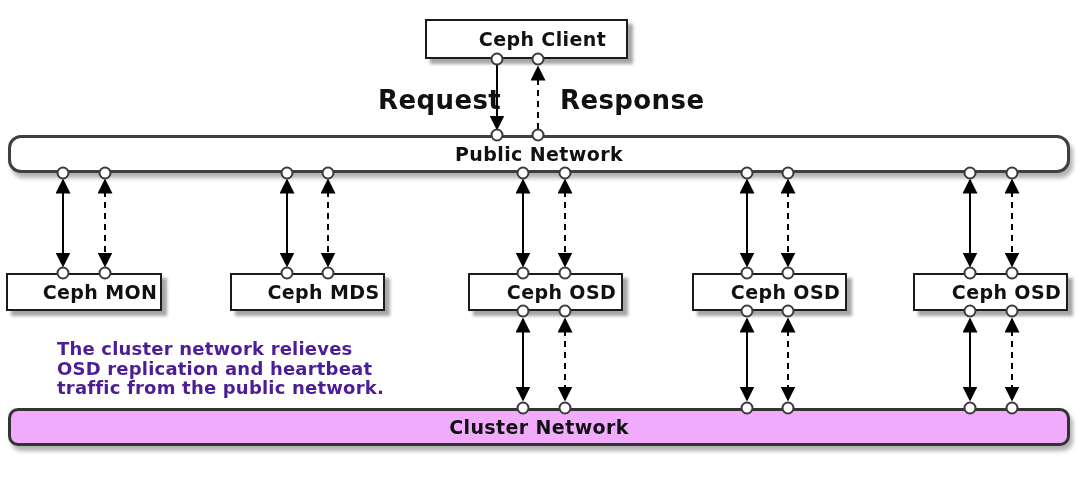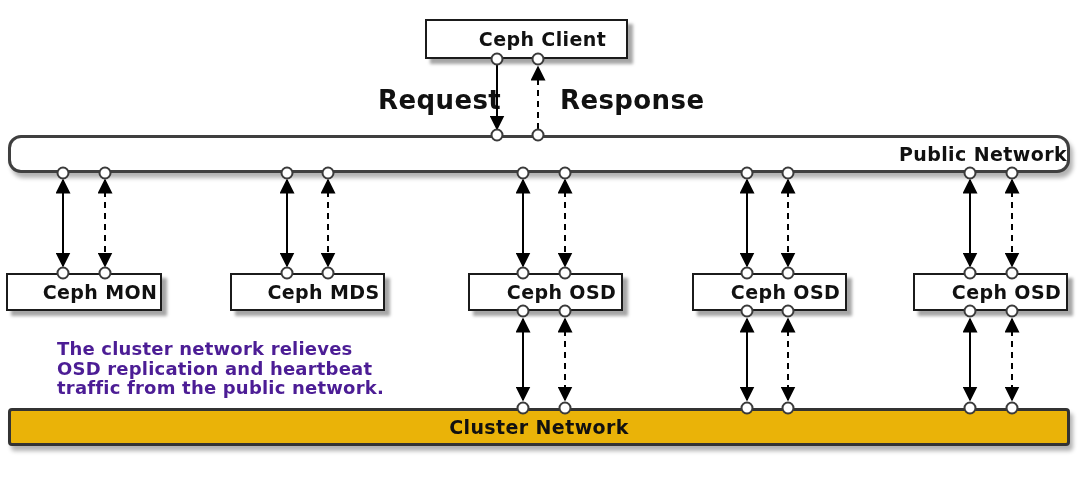--- a/index.html
+++ b/index.html
@@ -36,22 +36,22 @@
     border: 3px solid #3f3f3f;
     border-radius: 13px;
     display: flex;
     align-items: center;
     justify-content: center;
     font-weight: bold;
     font-size: 19px;
     letter-spacing: 0.4px;
     box-shadow: 3px 5px 4px rgba(0,0,0,0.30);
   }
-  .bar.public  { top: 135px; background: #ffffff; justify-content: flex-end; }
-  .bar.cluster { top: 408px; background: #eab308; border-color: #333333; border-radius: 4px; }
+  .bar.public  { top: 135px; background: #ffffff; }
+  .bar.cluster { top: 408px; background: #f0abfc; border-color: #333333; border-radius: 10px; }
 
   .node.client { left: 425px; top: 19px;  width: 203px; height: 40px; }
   .node.mon    { left: 6px;   top: 273px; width: 156px; height: 38px; }
   .node.mds    { left: 230px; top: 273px; width: 155px; height: 38px; }
   .node.osd1   { left: 468px; top: 273px; width: 155px; height: 38px; }
   .node.osd2   { left: 692px; top: 273px; width: 155px; height: 38px; }
   .node.osd3   { left: 913px; top: 273px; width: 155px; height: 38px; }
 
   .flow-label {
     position: absolute;

